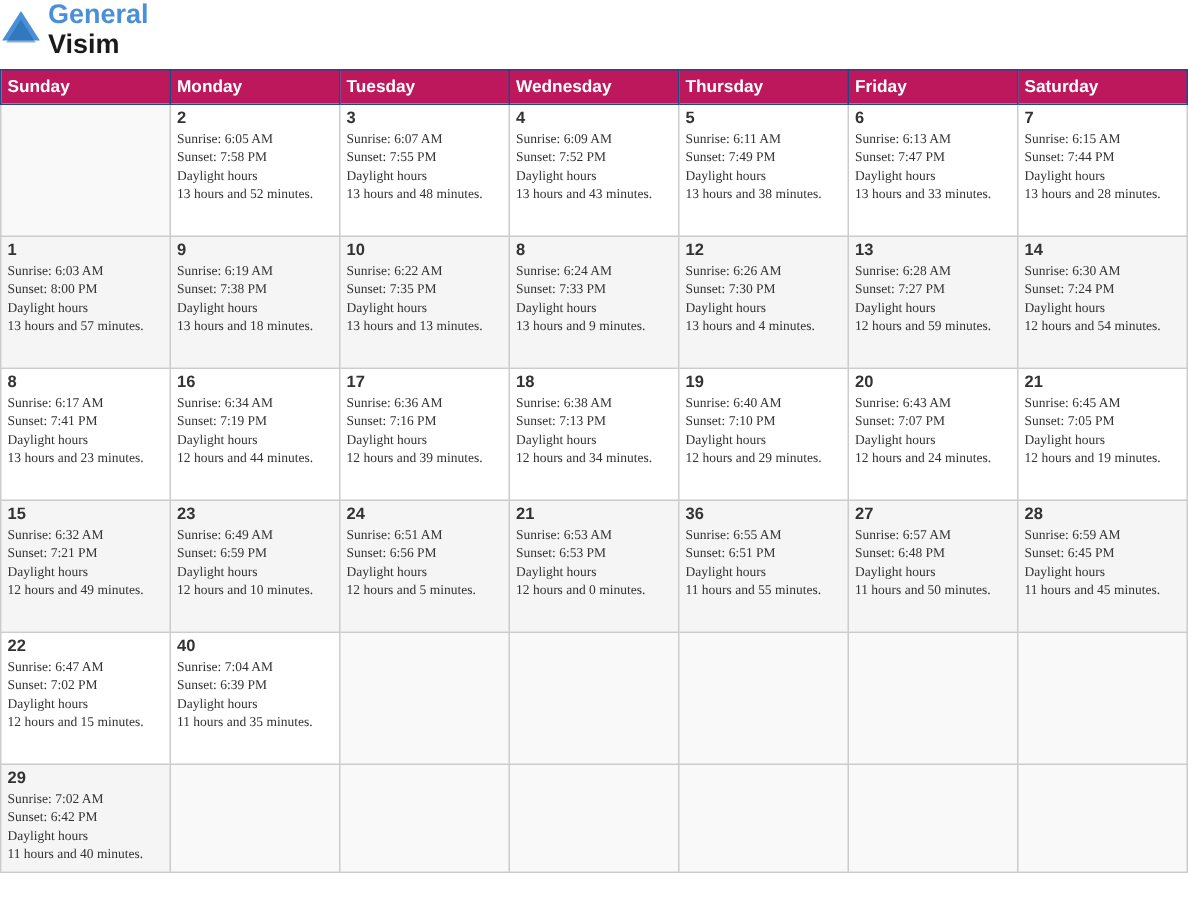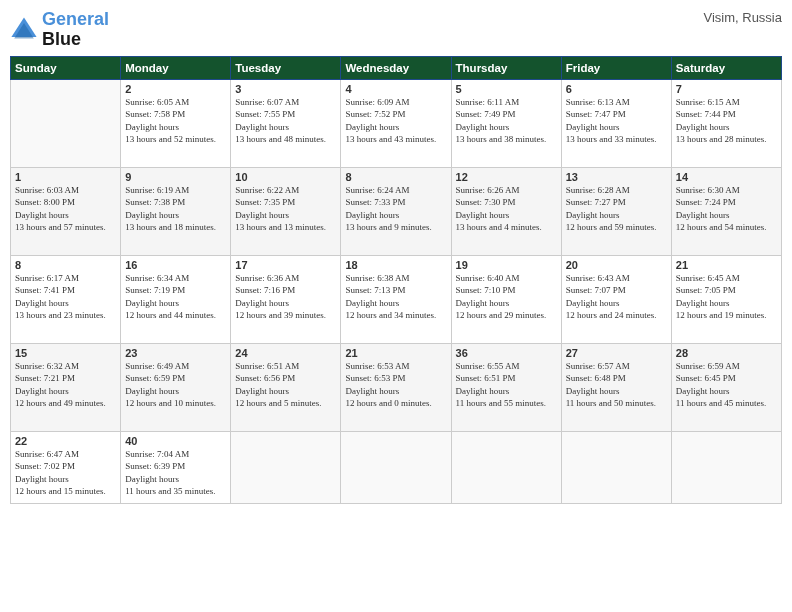--- a/index.html
+++ b/index.html
@@ -6,21 +6,20 @@
     body {
       font-family: Arial, sans-serif;
       background: #fff;
       width: 792px;
       height: 612px;
       overflow: hidden;
     }
     .page {
       width: 792px;
       height: 444px;
-      padding: 10px;
       display: flex;
       flex-direction: column;
     }
     .header {
       display: flex;
       justify-content: space-between;
       align-items: flex-start;
       margin-bottom: 6px;
     }
     .logo {
@@ -54,21 +53,21 @@
       color: #555;
     }
     .calendar {
       flex: 1;
       border: 1px solid #ccc;
       border-collapse: collapse;
       width: 100%;
       table-layout: fixed;
     }
     .calendar th {
-      background: #14532d;
+      background: #be185d;
       color: #fff;
       font-size: 11.5px;
       font-weight: bold;
       padding: 5px 4px;
       text-align: left;
       border: 1px solid #1e4a8a;
     }
     .calendar td {
       border: 1px solid #ccc;
       vertical-align: top;
@@ -107,25 +106,24 @@
 
 <div class="page">
   <div class="header">
     <div class="logo">
       <svg class="logo-icon" viewBox="0 0 40 40">
         <polygon points="20,2 38,30 2,30" fill="#4a90d9"></polygon>
         <polygon points="20,10 34,32 6,32" fill="#1a5fa3" opacity="0.5"></polygon>
       </svg>
       <div class="logo-text">
         <div><span>General</span></div>
-        <div>Blue</div>
+        <div>Visim</div>
       </div>
     </div>
     <div class="title-block">
-      <div class="location">Visim, Russia</div>
     </div>
   </div>
 
   <table class="calendar">
     <thead>
       <tr>
         <th>Sunday</th>
         <th>Monday</th>
         <th>Tuesday</th>
         <th>Wednesday</th>
@@ -260,15 +258,27 @@
           <td>
             <span class="day-num">40</span>
             <div class="day-info">Sunrise: 7:04 AM<br>Sunset: 6:39 PM<br>Daylight hours<br>11 hours and 35 minutes.</div>
           </td>
           <td class="empty-cell"></td>
           <td class="empty-cell"></td>
           <td class="empty-cell"></td>
           <td class="empty-cell"></td>
           <td class="empty-cell"></td>
         </tr>
+        <tr>
+          <td>
+            <span class="day-num">29</span>
+            <div class="day-info">Sunrise: 7:02 AM<br>Sunset: 6:42 PM<br>Daylight hours<br>11 hours and 40 minutes.</div>
+          </td>
+          <td class="empty-cell"></td>
+          <td class="empty-cell"></td>
+          <td class="empty-cell"></td>
+          <td class="empty-cell"></td>
+          <td class="empty-cell"></td>
+          <td class="empty-cell"></td>
+        </tr>
       </tbody>
   </table>
 </div>
 
 </body></html>

